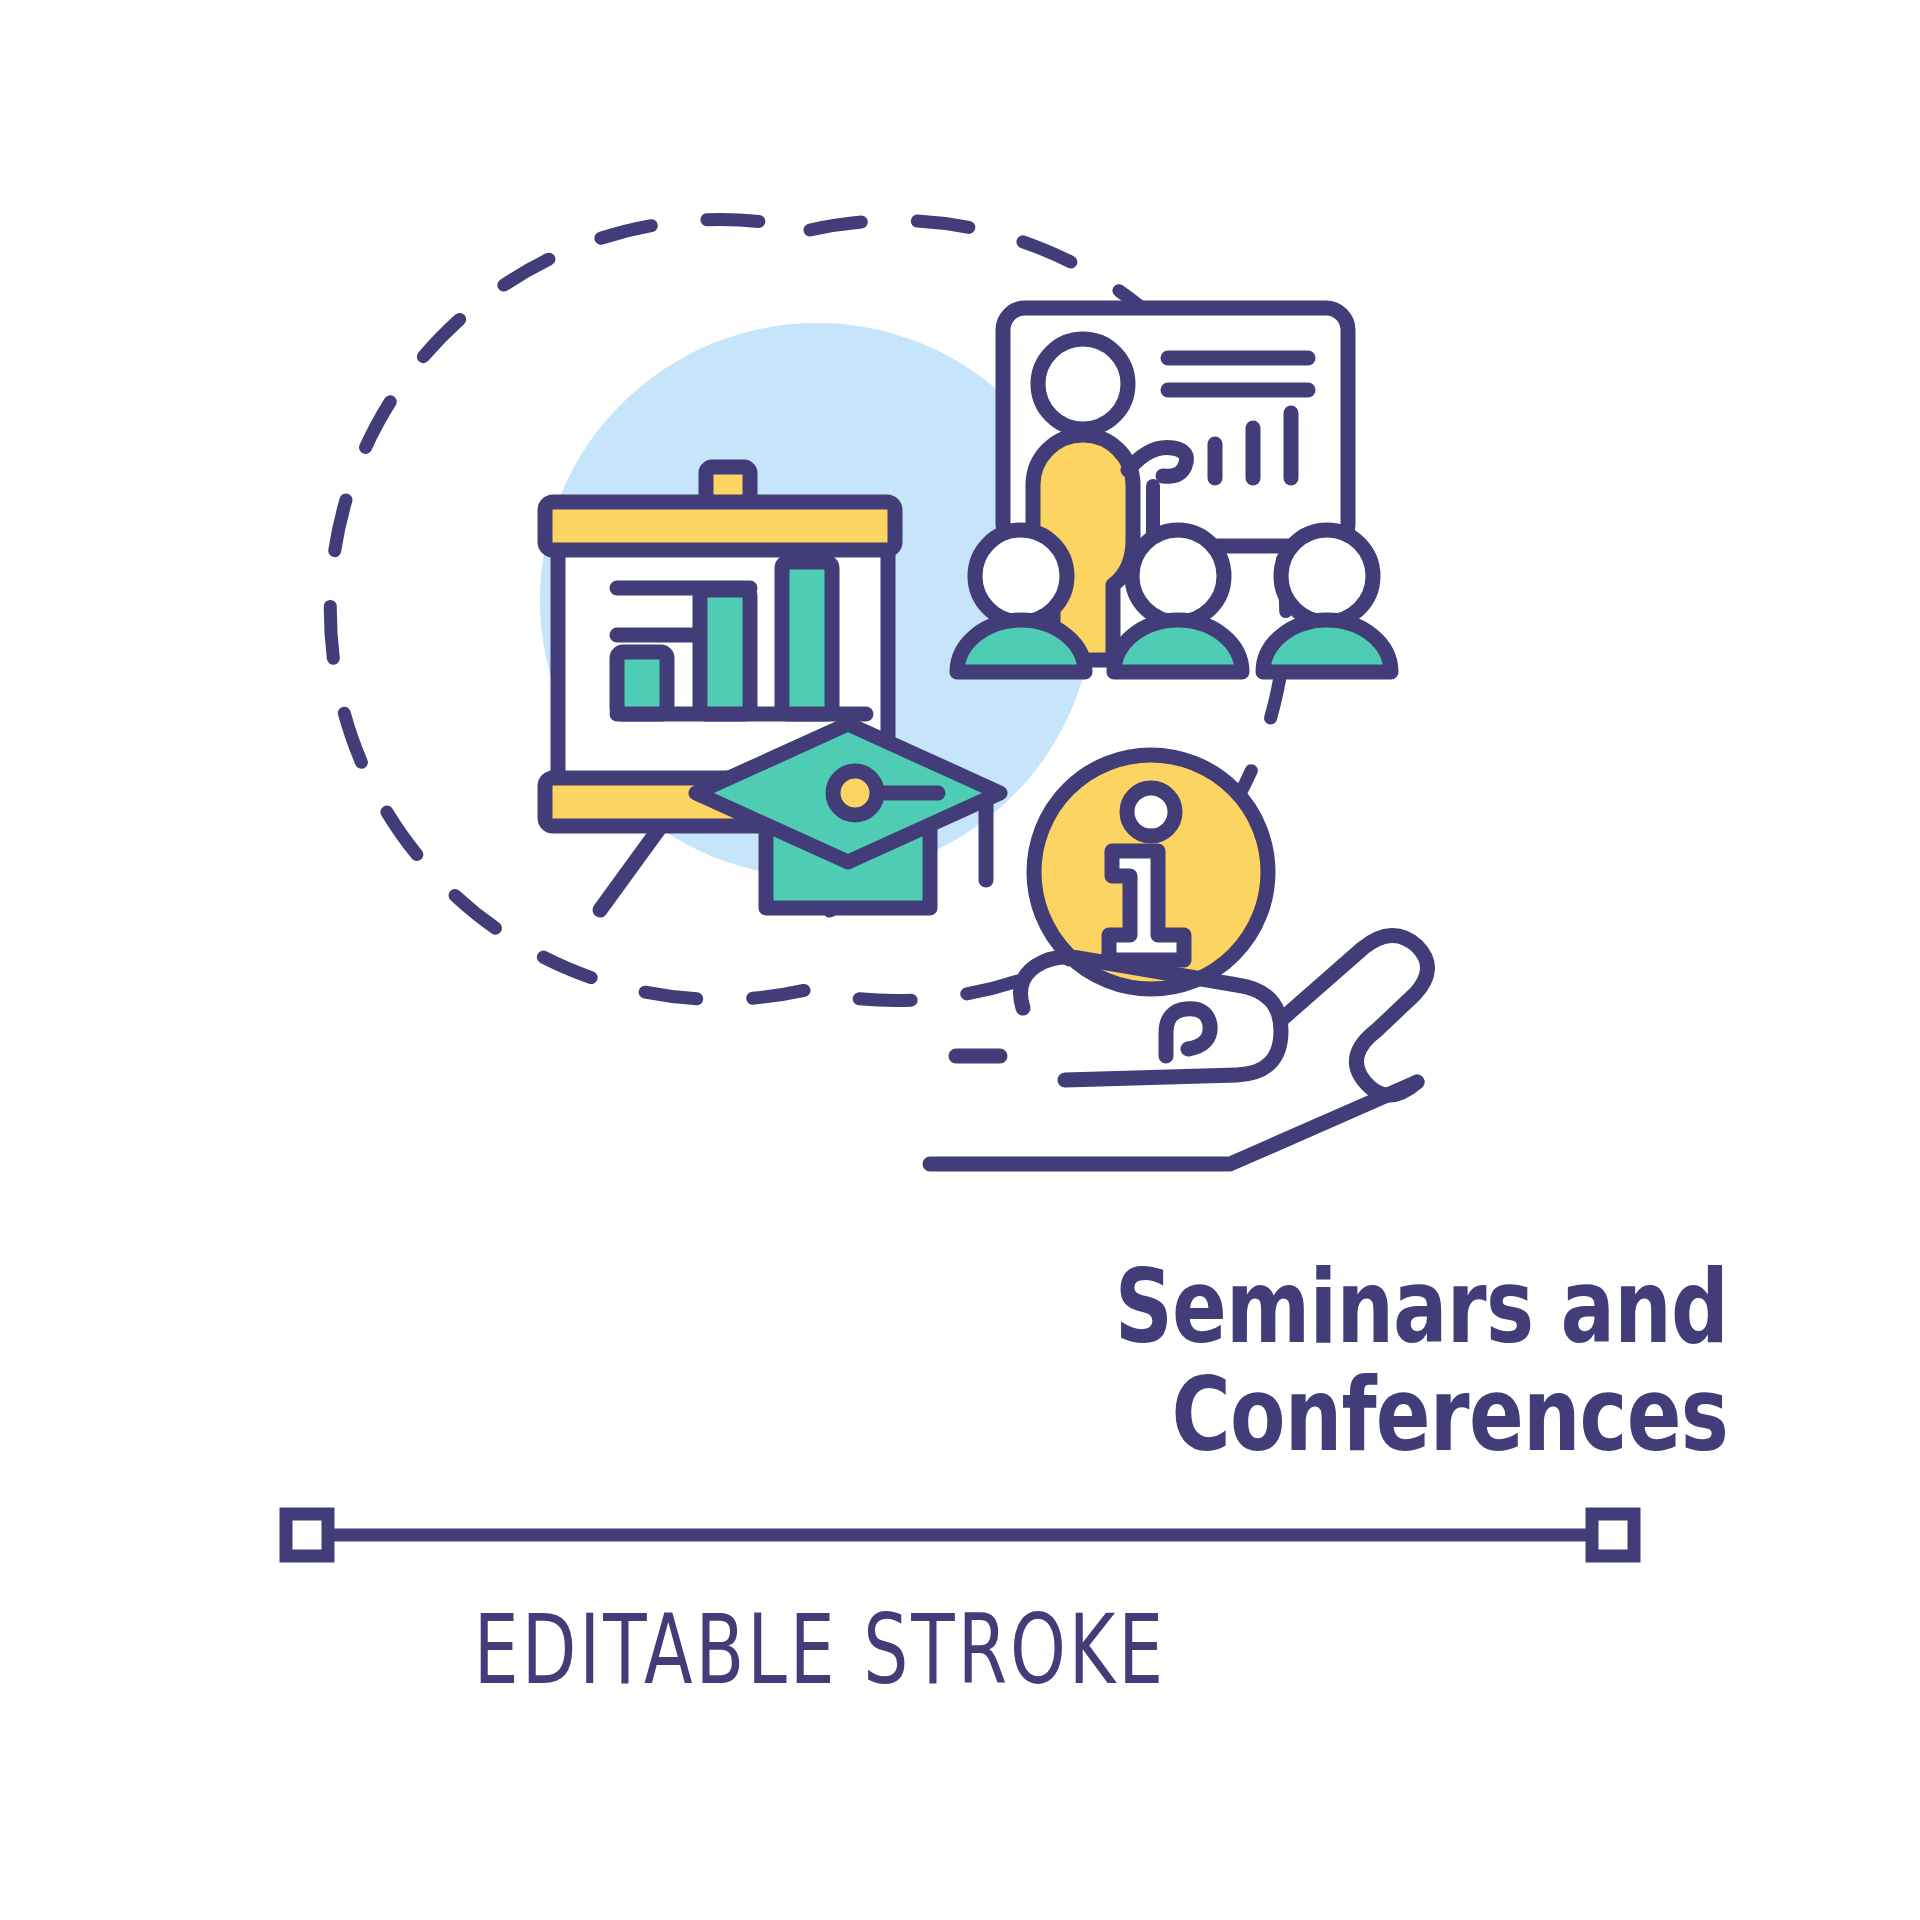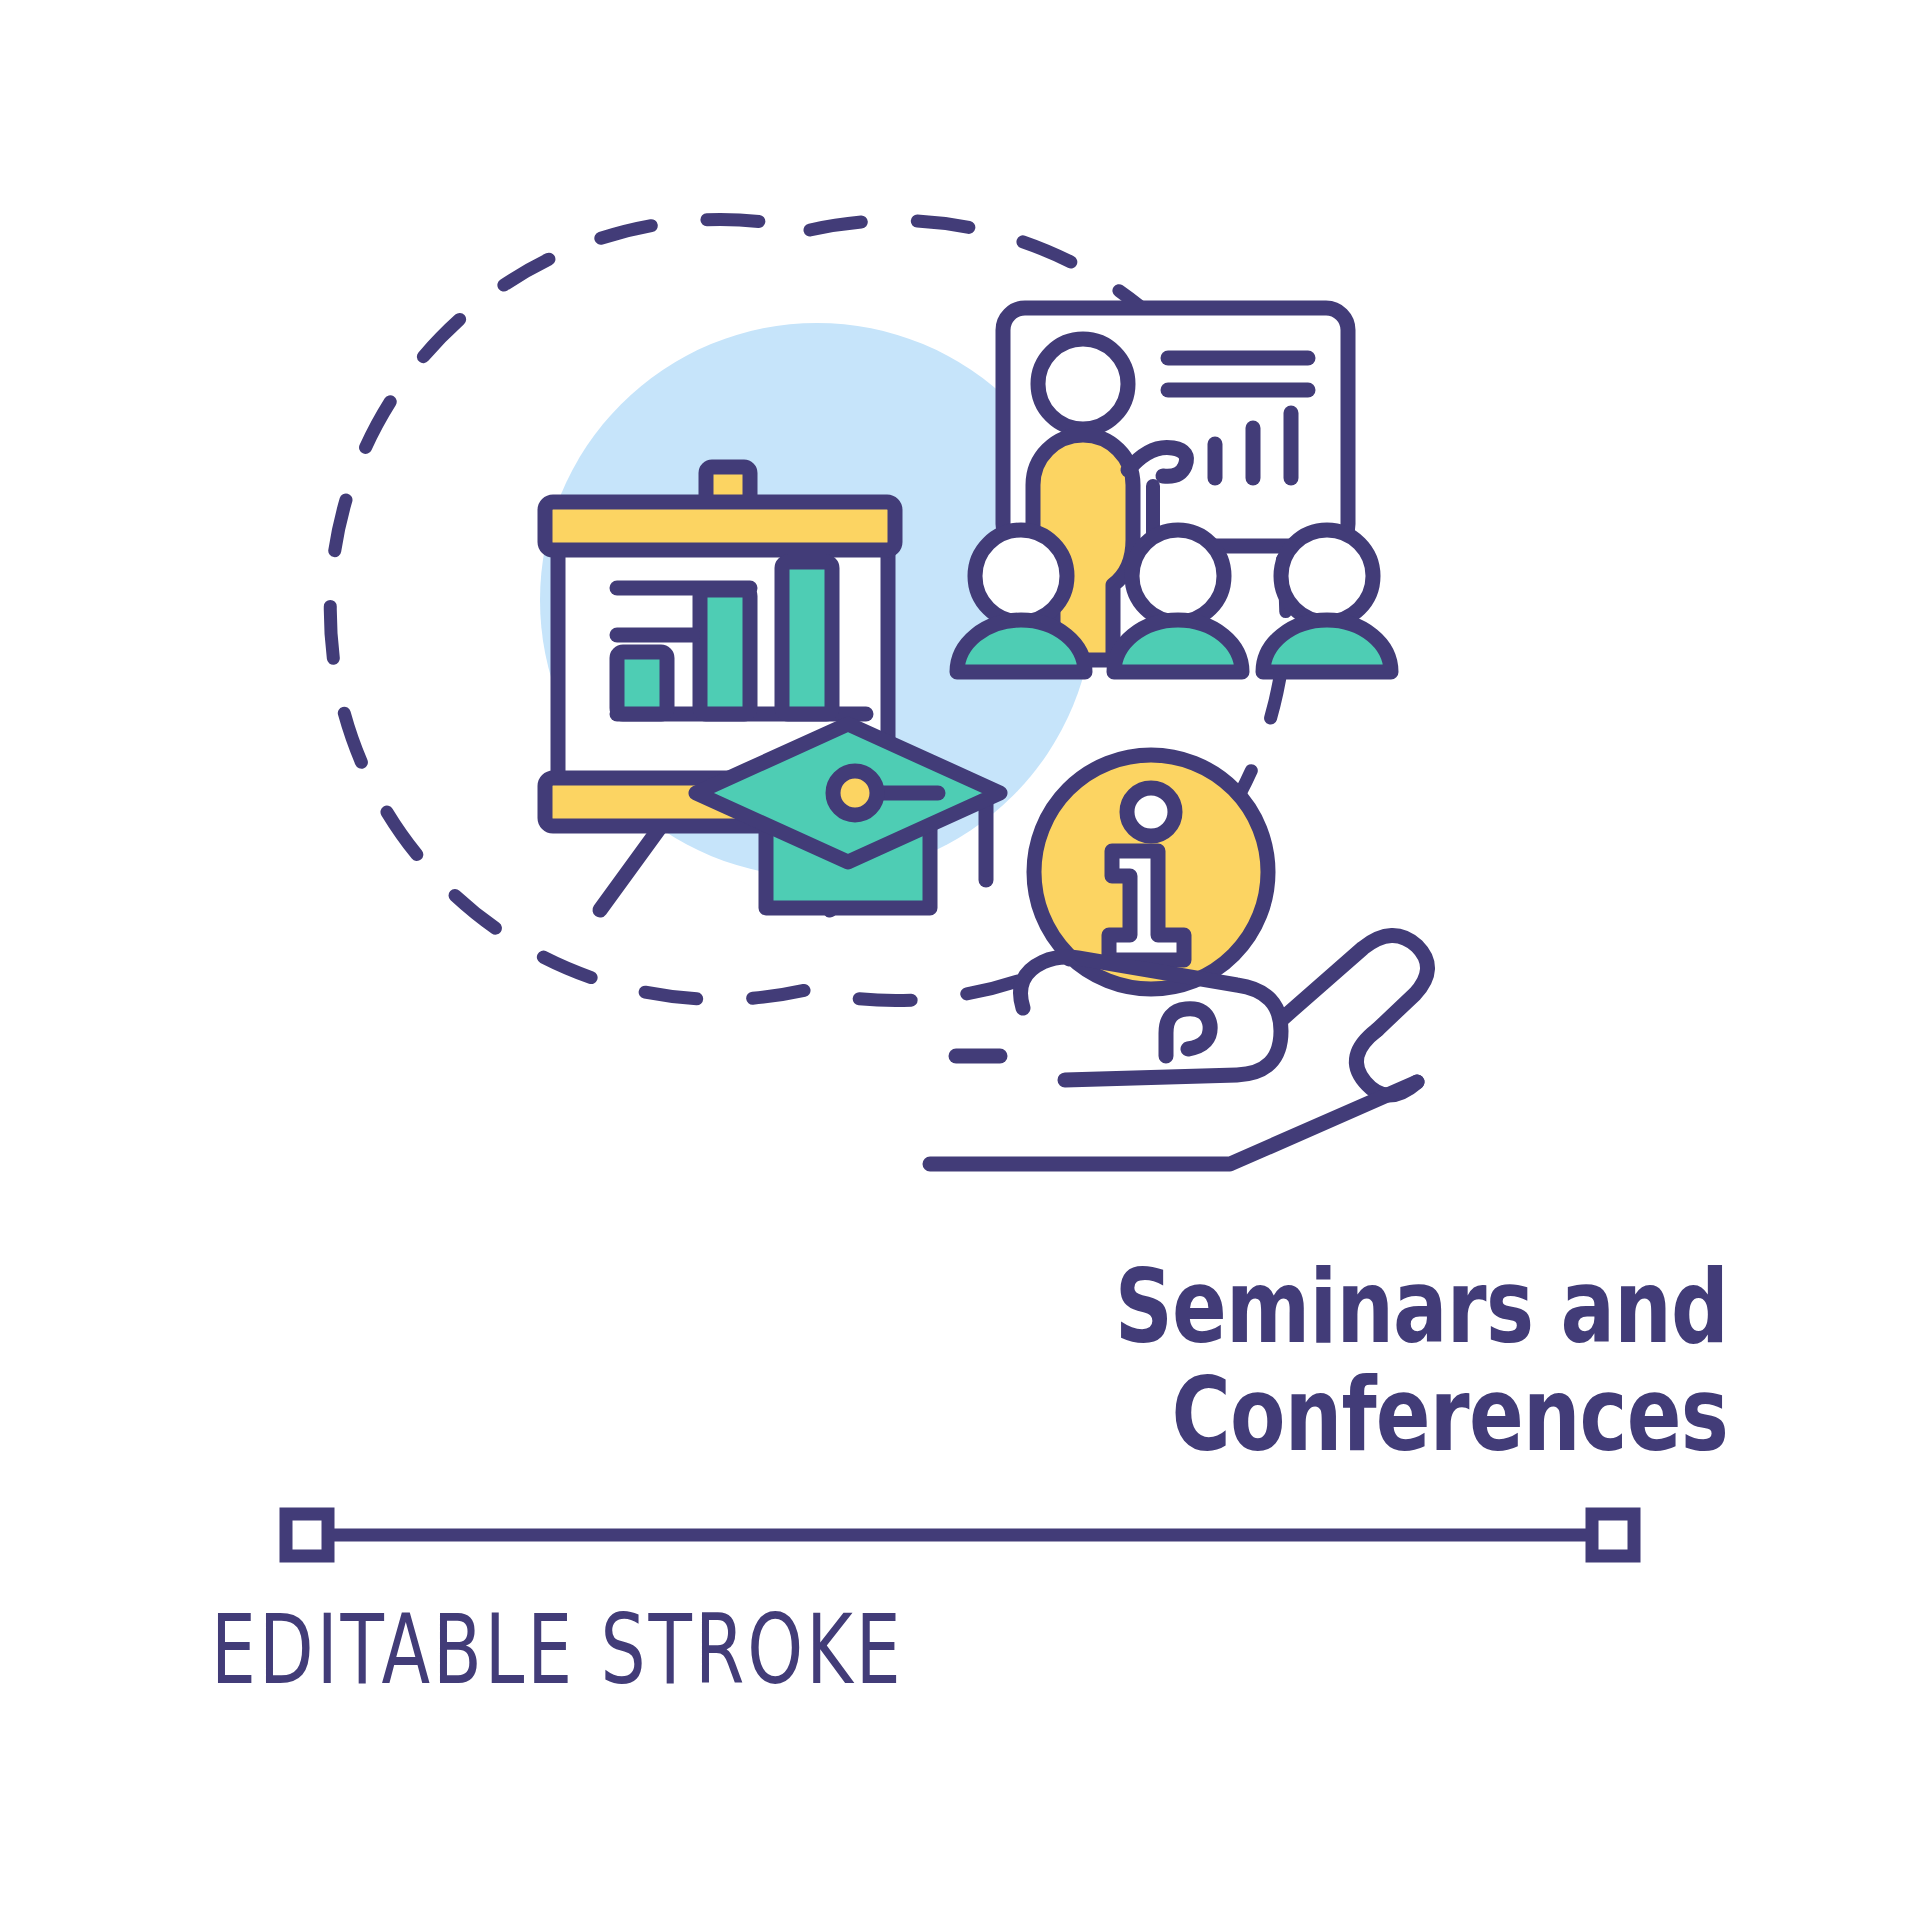--- a/index.html
+++ b/index.html
@@ -47,24 +47,24 @@
   }
   .rule-block {
     position: absolute;
     left: 0;
     top: 1500px;
     width: 1920px;
     height: 70px;
   }
   .stroke-block {
     position: absolute;
-    left: 0;
+    left: 8px;
     top: 1600px;
     width: 1624px;
-    text-align: left;
+    text-align: center;
   }
   .stroke-text {
     font-family: "DejaVu Sans", sans-serif;
     font-weight: normal;
     font-size: 96px;
     line-height: 100px;
     color: #423c78;
     letter-spacing: 4px;
     transform: scaleX(0.74);
     transform-origin: center center;

